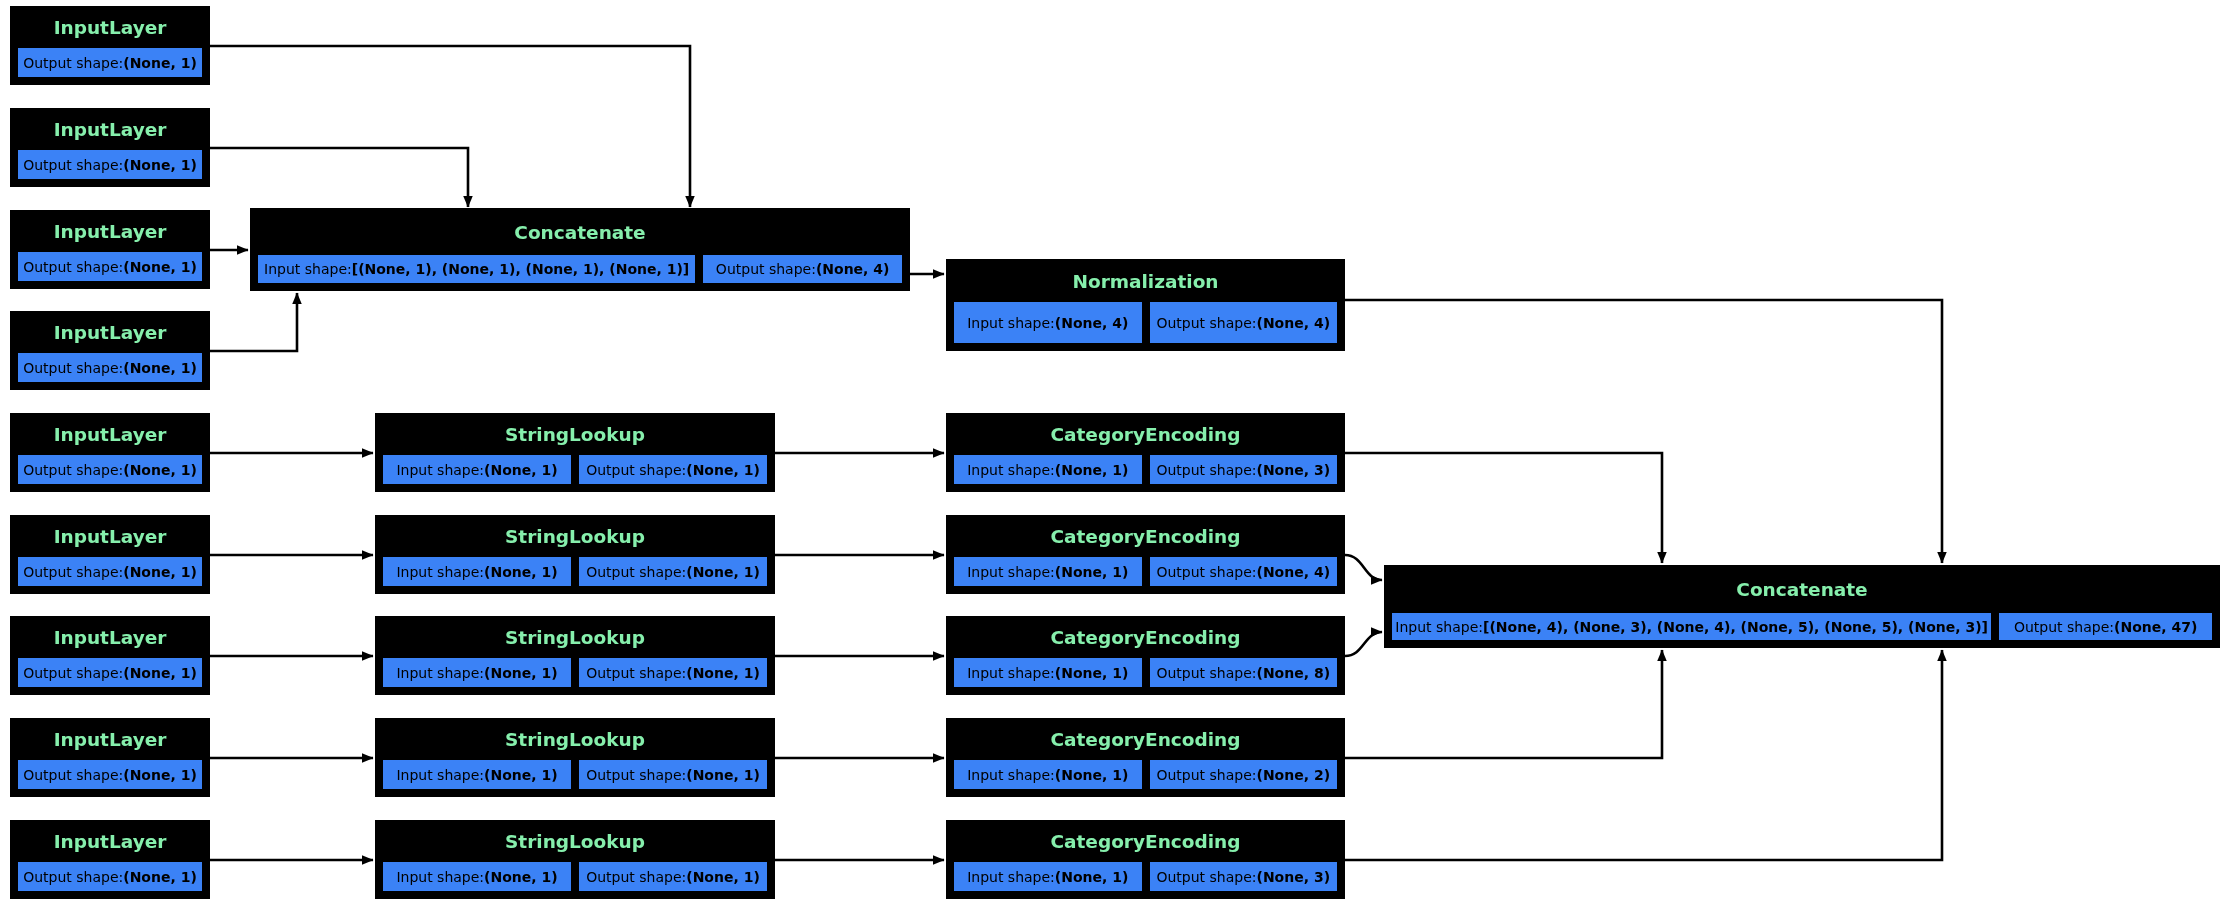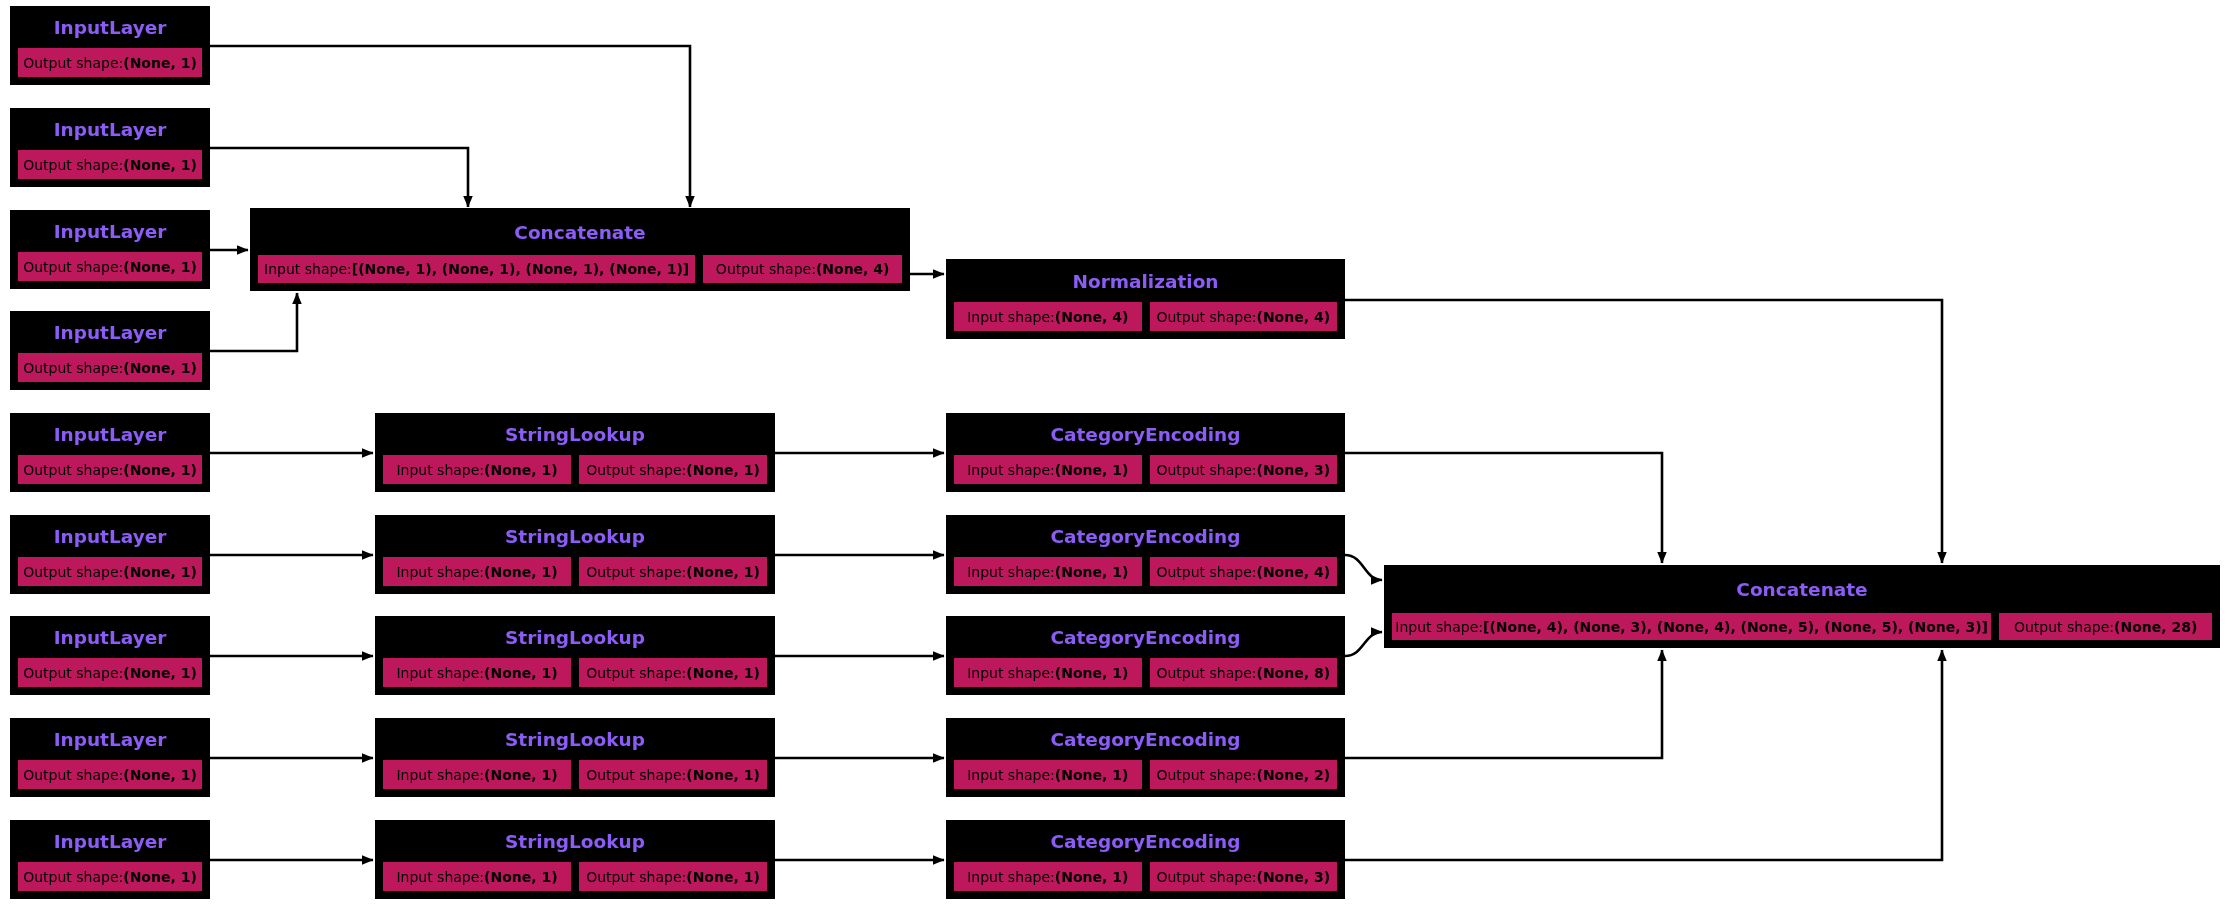--- a/index.html
+++ b/index.html
@@ -20,21 +20,21 @@
   .node {
     position: absolute;
     box-sizing: border-box;
     border: 3px solid #000000;
     background: #000000;
     z-index: 2;
     display: flex;
     flex-direction: column;
   }
   .node-title {
-    color: #8b5cf6;
+    color: #86efac;
     background: #000000;
     font-weight: bold;
     font-size: 18.5px;
     display: flex;
     align-items: center;
     justify-content: center;
     flex: 0 0 auto;
     white-space: nowrap;
   }
   .node-cells {
@@ -42,21 +42,21 @@
     display: flex;
     flex-direction: row;
     background: #000000;
     padding: 0 3px 3px 3px;
     gap: 4px;
     min-height: 0;
   }
   .cell {
     box-sizing: border-box;
     border: 2.5px solid #000000;
-    background: #be185d;
+    background: #3b82f6;
     color: #000000;
     font-size: 14px;
     display: flex;
     align-items: center;
     justify-content: center;
     white-space: nowrap;
     overflow: hidden;
     padding: 0 4px;
   }
   .cell .val { font-weight: bold; text-align: right; }
@@ -183,21 +183,21 @@
           <div class="cell" style="flex: 457 1 0px;">
             <span class="lbl">Input shape: </span>
             <span class="val">[(None, 1), (None, 1), (None, 1), (None, 1)]</span>
           </div>
           <div class="cell" style="flex: 203 1 0px;">
             <span class="lbl">Output shape: </span>
             <span class="val">(None, 4)</span>
           </div>
         </div>
       </div>
-      <div class="node" style="left: 946px; top: 259px; width: 399px; height: 80px;">
+      <div class="node" style="left: 946px; top: 259px; width: 399px; height: 92px;">
         <div class="node-title" style="height: 38px;">Normalization</div>
         <div class="node-cells">
           <div class="cell" style="flex: 1 1 0px;">
             <span class="lbl">Input shape: </span>
             <span class="val">(None, 4)</span>
           </div>
           <div class="cell" style="flex: 1 1 0px;">
             <span class="lbl">Output shape: </span>
             <span class="val">(None, 4)</span>
           </div>
@@ -335,18 +335,18 @@
       </div>
       <div class="node" style="left: 1384px; top: 565px; width: 836px; height: 83px;">
         <div class="node-title" style="height: 43px;">Concatenate</div>
         <div class="node-cells">
           <div class="cell" style="flex: 621 1 0px;">
             <span class="lbl">Input shape: </span>
             <span class="val">[(None, 4), (None, 3), (None, 4), (None, 5), (None, 5), (None, 3)]</span>
           </div>
           <div class="cell" style="flex: 215 1 0px;">
             <span class="lbl">Output shape: </span>
-            <span class="val">(None, 28)</span>
+            <span class="val">(None, 47)</span>
           </div>
         </div>
       </div>
     </div>
 </div>
 
 </body></html>

